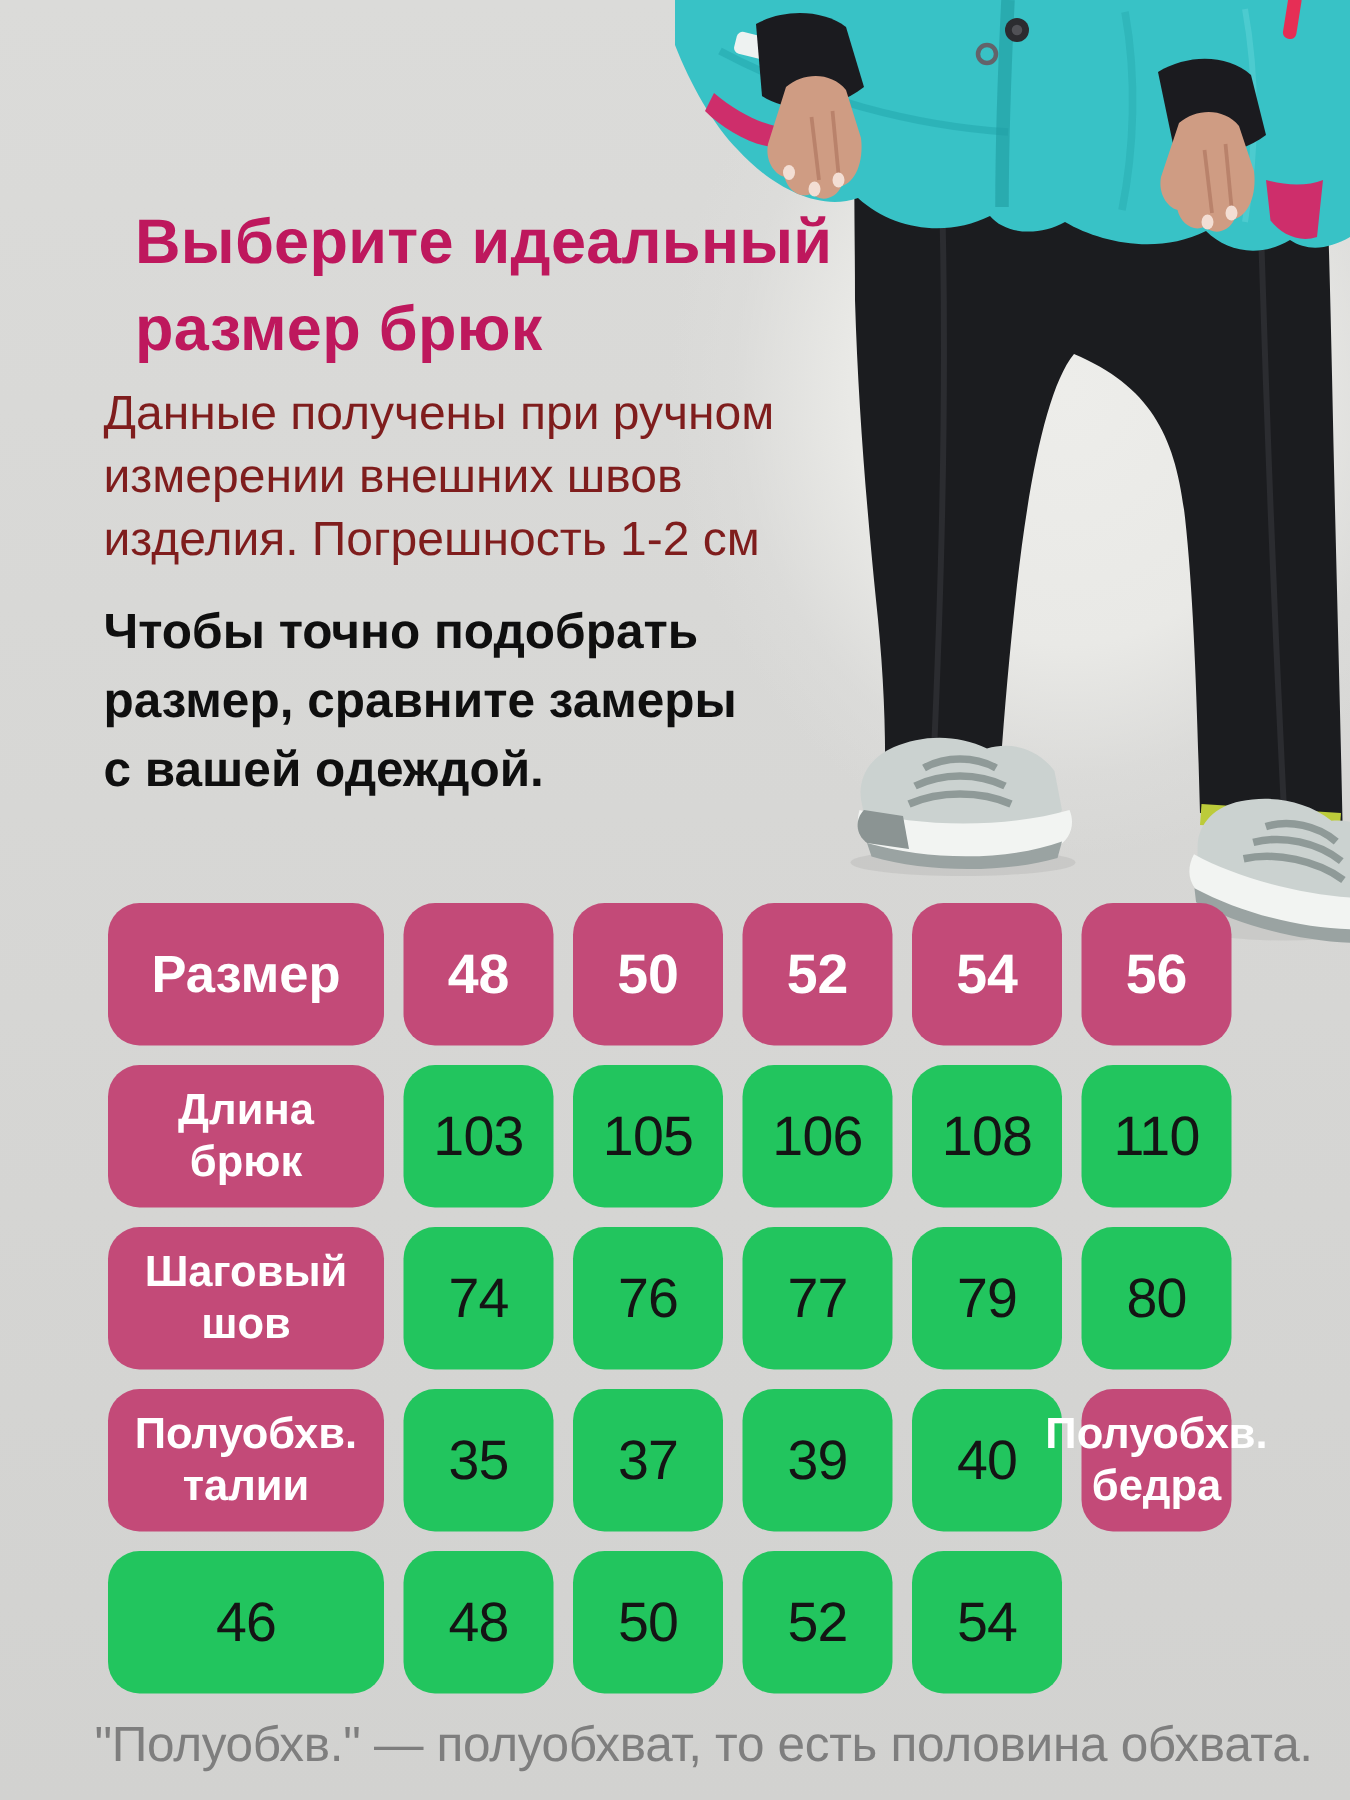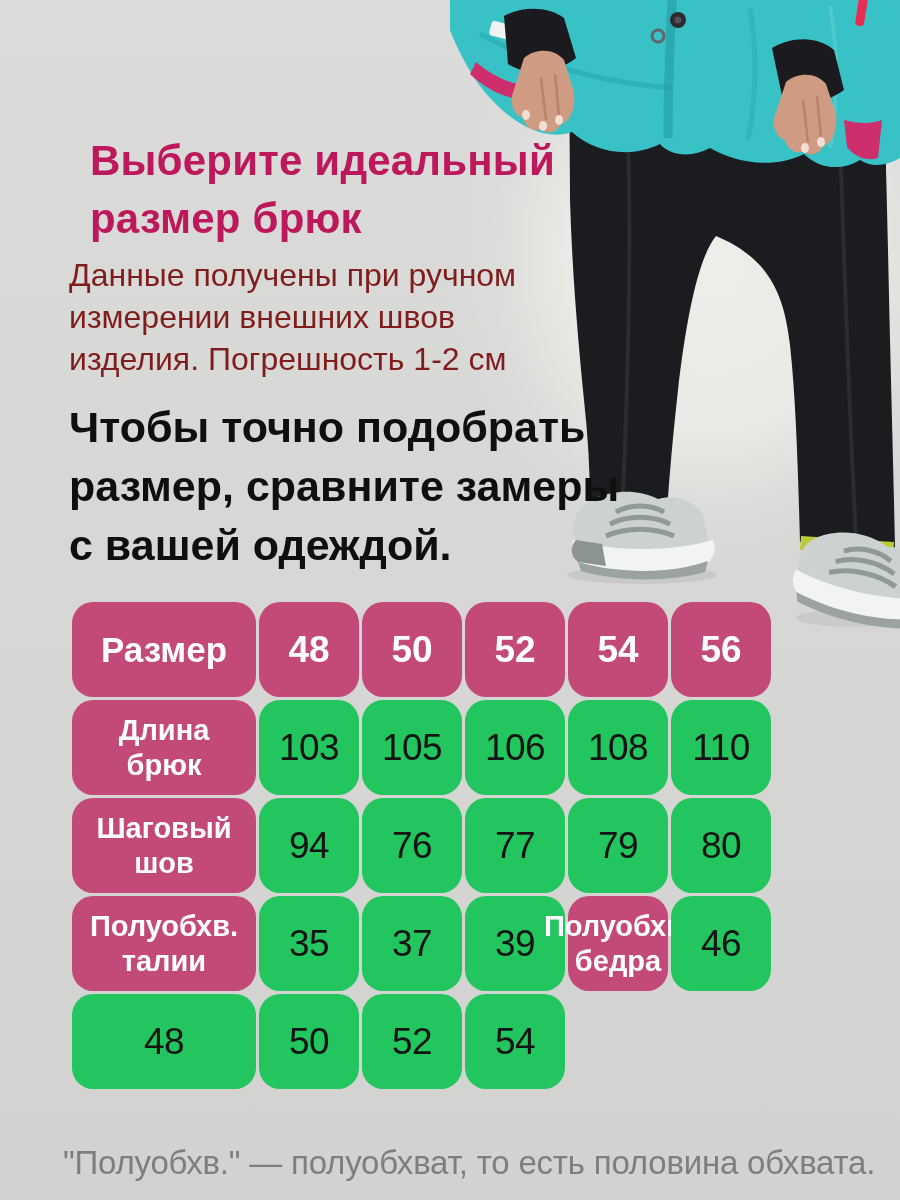--- a/index.html
+++ b/index.html
@@ -23,30 +23,30 @@
     font-size: 42px; line-height: 58px; font-weight: 700;
     letter-spacing: 0.2px; white-space: pre-line; color: #be185d;
   }
   .intro {
     position: absolute; left: 69px; top: 254px; z-index: 2;
     font-size: 32px; line-height: 42px; font-weight: 400;
     white-space: pre-line; color: #7f1d1d;
   }
   .advice {
     position: absolute; left: 69px; top: 398px; z-index: 2;
-    font-size: 43px; line-height: 59px; font-weight: 700;
+    font-size: 33px; line-height: 46px; font-weight: 700;
     white-space: pre-line; color: #0f0f0f;
   }
 
   .size-table {
     position: absolute; left: 72px; top: 602px; z-index: 2;
     display: grid;
     grid-template-columns: 184px repeat(5, 100px);
     grid-auto-rows: 95px;
-    gap: 3px;
+    gap: 13px;
   }
   .cell {
     border-radius: 21px;
     display: flex; align-items: center; justify-content: center;
     text-align: center;
   }
   .cell.pink { background: #c34a78; color: #ffffff; }
   .cell.white { background: #22c55e; color: #141414; }
   .corner   { font-size: 35px; font-weight: 700; }
   .size-num { font-size: 37px; font-weight: 700; }
@@ -169,31 +169,32 @@
   <div class="cell pink row-label">Длина
 брюк</div>
   <div class="cell white value">103</div>
   <div class="cell white value">105</div>
   <div class="cell white value">106</div>
   <div class="cell white value">108</div>
   <div class="cell white value">110</div>
 
   <div class="cell pink row-label">Шаговый
 шов</div>
-  <div class="cell white value">94</div>
+  <div class="cell white value">74</div>
   <div class="cell white value">76</div>
   <div class="cell white value">77</div>
   <div class="cell white value">79</div>
   <div class="cell white value">80</div>
 
   <div class="cell pink row-label">Полуобхв.
 талии</div>
   <div class="cell white value">35</div>
   <div class="cell white value">37</div>
   <div class="cell white value">39</div>
+  <div class="cell white value">40</div>
 
   <div class="cell pink row-label">Полуобхв.
 бедра</div>
   <div class="cell white value">46</div>
   <div class="cell white value">48</div>
   <div class="cell white value">50</div>
   <div class="cell white value">52</div>
   <div class="cell white value">54</div>
 </div>
 

